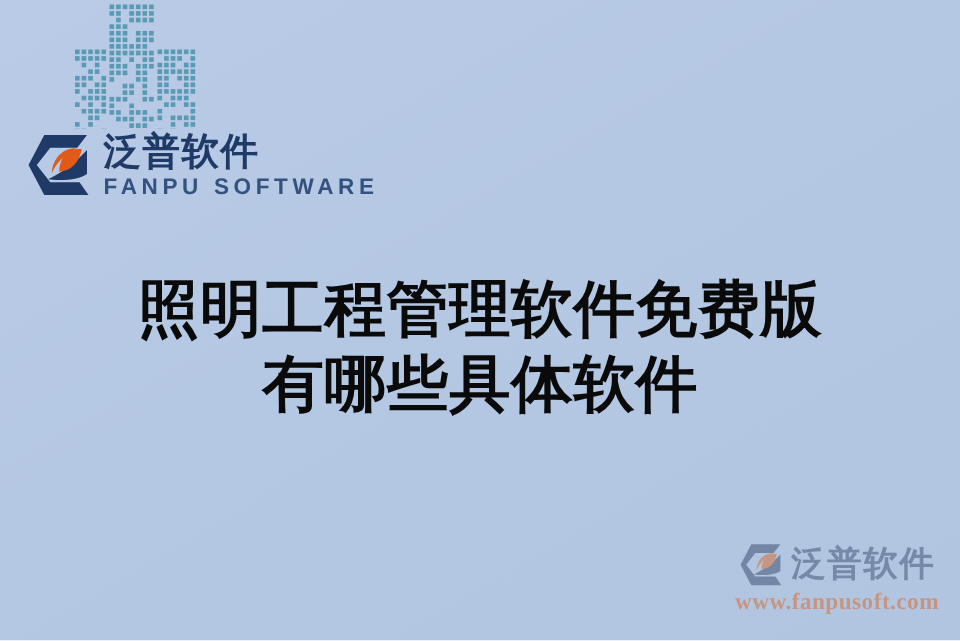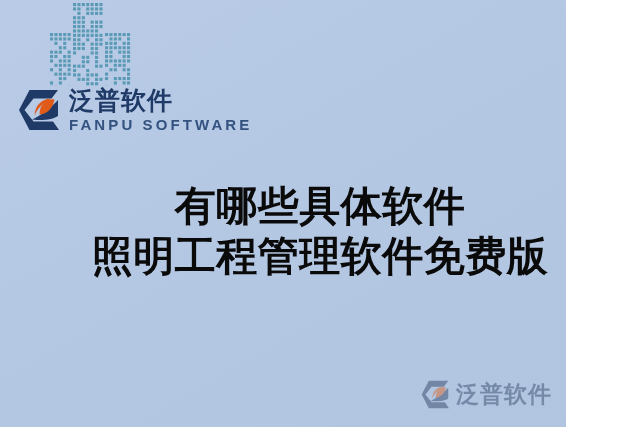--- a/index.html
+++ b/index.html
@@ -8,21 +8,21 @@
   }
   body {
     width: 640px;
     height: 427px;
     overflow: hidden;
     font-family: "Liberation Sans", "DejaVu Sans", sans-serif;
   }
 
   #poster {
     position: relative;
-    width: 566px;
+    width: 640px;
     height: 427px;
     background: linear-gradient(150deg, #b9cbe6 0%, #b5c8e3 45%, #b2c5e0 100%);
     overflow: hidden;
   }
 
   
   #city {
     position: absolute;
     left: 44px;
     top: 0px;
@@ -357,31 +357,32 @@
         <path d="M16.5 26.5 C17 16.5 24 9.5 33 9.8 C25.5 13.5 19.5 19.5 16.5 26.5 Z" fill="#e05a18"></path>
       </svg>
     </span>
     <span class="brand-words">
       <span class="brand-cn">泛普软件</span>
       <span class="brand-en">FANPU SOFTWARE</span>
     </span>
   </div>
 
   <div id="headline">
+    <span class="ln">照明工程管理软件免费版</span>
     <span class="ln">有哪些具体软件</span>
-    <span class="ln">照明工程管理软件免费版</span>
   </div>
 
   <div id="watermark">
     <div class="wm-row">
       <span class="mark">
         <svg width="30" height="29" viewBox="0 0 44 42" xmlns="http://www.w3.org/2000/svg">
           <path d="M11.5 1 H40 L33.5 9.5 H15.5 L6.5 21 L15.5 32.5 H35 L41 41 H11.5 L1 21 Z" fill="#46597a"></path>
           <path d="M14 30.5 C21 27 29 22.5 36.5 14.5 L40 11 L40 27 C34 31 26.5 31 19 31 Z" fill="#46597a"></path>
           <path d="M21.5 25.5 C21.5 15.5 28 9 36.5 10.5 C35 19 29.5 25 21.5 25.5 Z" fill="#d4743f"></path>
           <path d="M16.5 26.5 C17 16.5 24 9.5 33 9.8 C25.5 13.5 19.5 19.5 16.5 26.5 Z" fill="#d4743f"></path>
         </svg>
       </span>
       <span class="wm-cn">泛普软件</span>
     </div>
+    <div class="wm-url">www.fanpusoft.com</div>
   </div>
 
 </div>
 
 </body></html>

